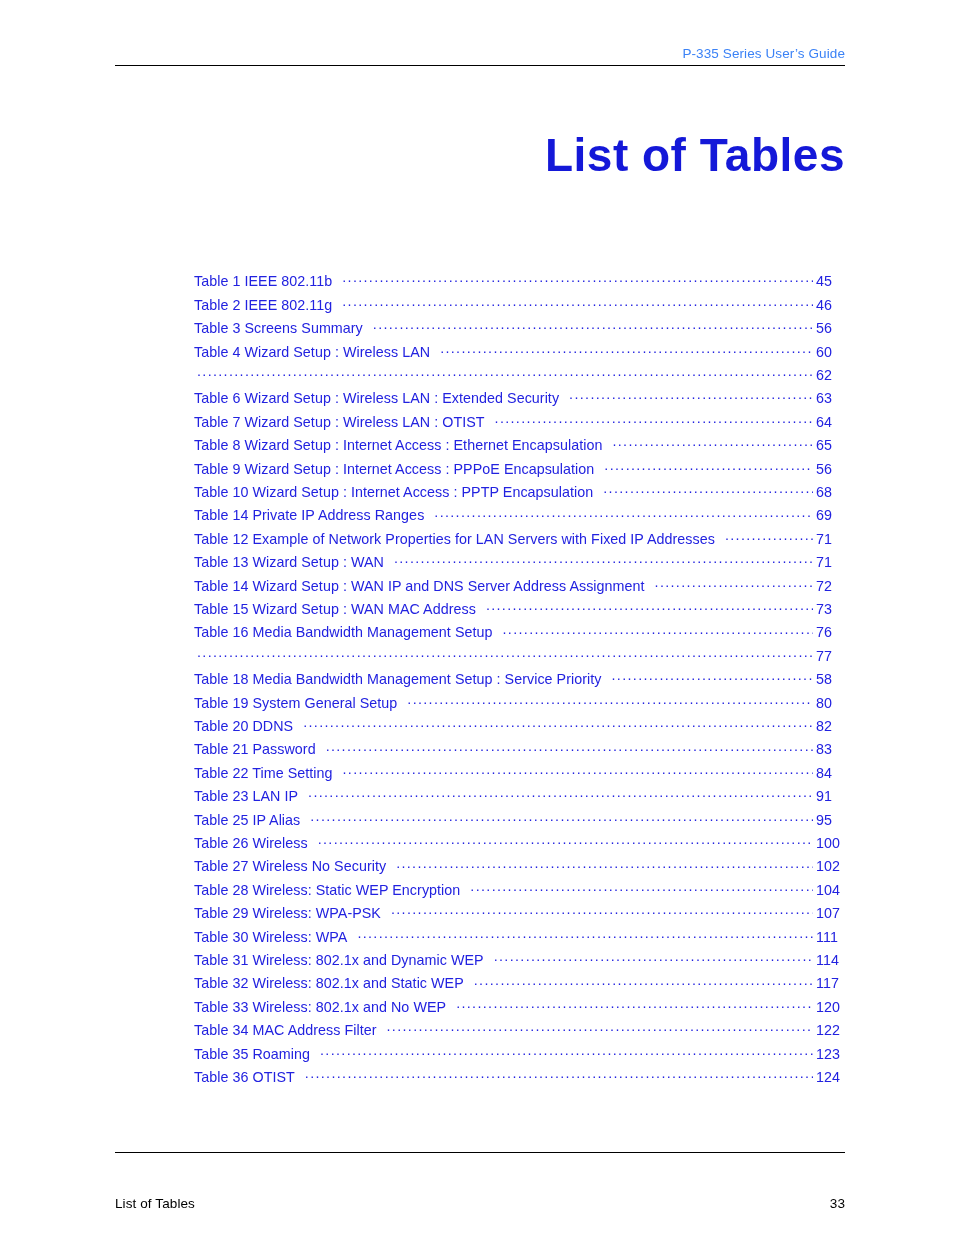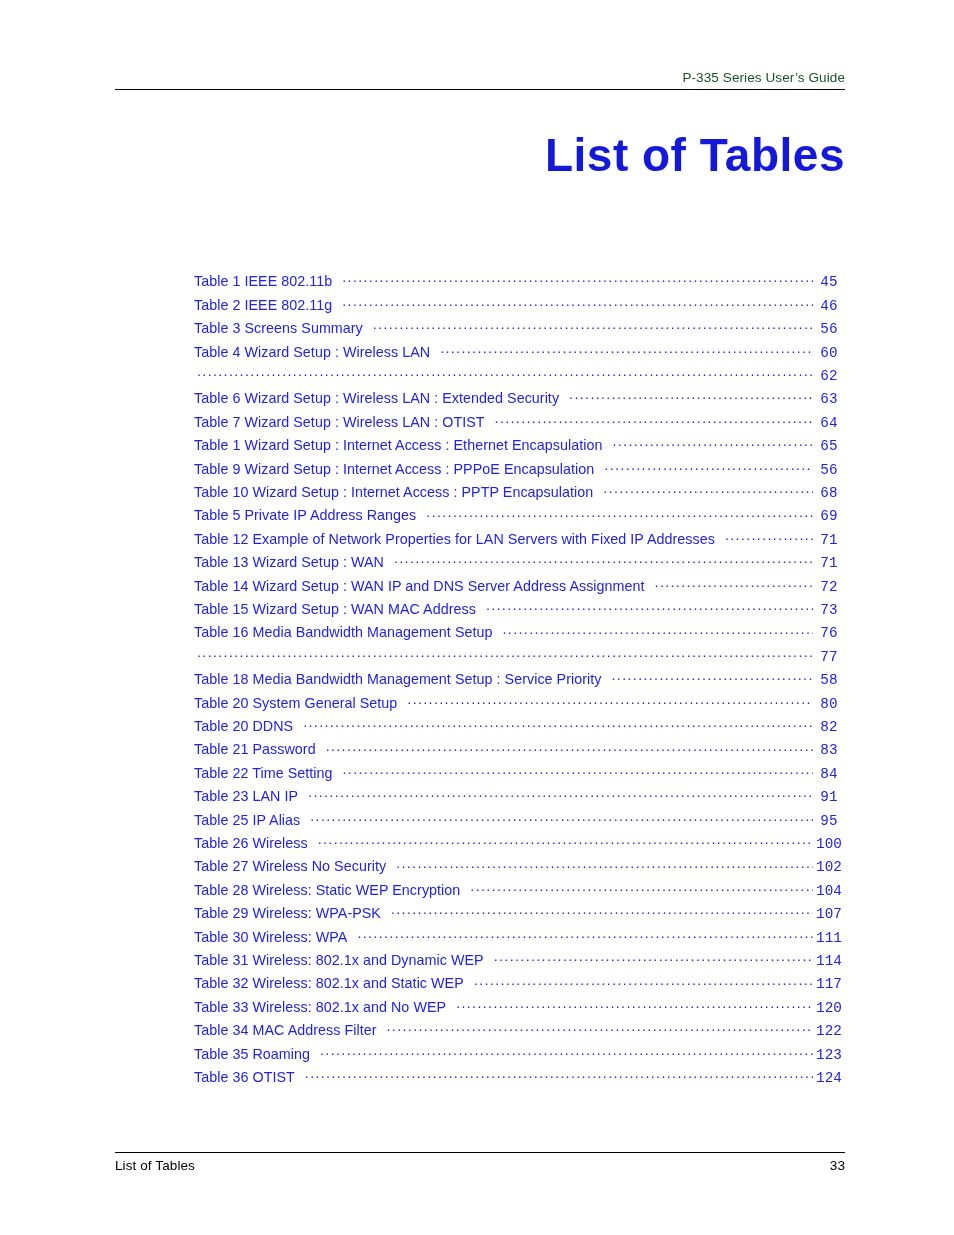--- a/index.html
+++ b/index.html
@@ -27,24 +27,23 @@
   .header {
     position: absolute;
     left: 115px;
     top: 46px;
     width: 730px;
   }
   .header-text {
     font-size: 13.5px;
     line-height: 16px;
     text-align: right;
-    color: #14532d;
+    color: #3b82f6;
     letter-spacing: 0.1px;
     white-space: nowrap;
-    margin-top: 24px;
   }
   .header-rule {
     margin-top: 3px;
     border-top: 1.6px solid #000000;
     width: 730px;
     height: 0;
   }
 
   
   .title {
@@ -95,23 +94,22 @@
     left: 0;
     bottom: 0.06em;
     font-size: 14.3px;
     letter-spacing: 1.35px;
     color: #2222e0;
     white-space: nowrap;
   }
   .toc-page {
     flex: 0 0 auto;
     width: 26px;
-    text-align: center;
+    text-align: left;
     letter-spacing: 0.05px;
-    font-family: Liberation Mono, monospace;
   }
 
   
   .footer {
     position: absolute;
     left: 115px;
     top: 1152px;
     width: 730px;
   }
   .footer-rule {
@@ -121,21 +119,21 @@
   }
   .footer-row {
     display: flex;
     justify-content: space-between;
     align-items: baseline;
     margin-top: 5px;
     font-size: 13.5px;
     color: #000000;
   }
   .footer-left { letter-spacing: 0.1px; white-space: nowrap; }
-  .footer-right { letter-spacing: 0.1px; white-space: nowrap; }
+  .footer-right { letter-spacing: 0.1px; white-space: nowrap; margin-top: 38px; }
 </style>
 </head>
 <body>
 
 <div class="page">
 
   <div class="header">
     <div class="header-text">P-335 Series User’s Guide</div>
     <div class="header-rule"></div>
   </div>
@@ -171,36 +169,36 @@
         <span class="toc-label">Table 6 Wizard Setup : Wireless LAN : Extended Security</span>
         <span class="toc-leader"></span>
         <span class="toc-page">63</span>
       </div>
       <div class="toc-entry">
         <span class="toc-label">Table 7 Wizard Setup : Wireless LAN : OTIST</span>
         <span class="toc-leader"></span>
         <span class="toc-page">64</span>
       </div>
       <div class="toc-entry">
-        <span class="toc-label">Table 1 Wizard Setup : Internet Access : Ethernet Encapsulation</span>
+        <span class="toc-label">Table 8 Wizard Setup : Internet Access : Ethernet Encapsulation</span>
         <span class="toc-leader"></span>
         <span class="toc-page">65</span>
       </div>
       <div class="toc-entry">
         <span class="toc-label">Table 9 Wizard Setup : Internet Access : PPPoE Encapsulation</span>
         <span class="toc-leader"></span>
         <span class="toc-page">56</span>
       </div>
       <div class="toc-entry">
         <span class="toc-label">Table 10 Wizard Setup : Internet Access : PPTP Encapsulation</span>
         <span class="toc-leader"></span>
         <span class="toc-page">68</span>
       </div>
       <div class="toc-entry">
-        <span class="toc-label">Table 5 Private IP Address Ranges</span>
+        <span class="toc-label">Table 14 Private IP Address Ranges</span>
         <span class="toc-leader"></span>
         <span class="toc-page">69</span>
       </div>
       <div class="toc-entry">
         <span class="toc-label">Table 12 Example of Network Properties for LAN Servers with Fixed IP Addresses</span>
         <span class="toc-leader"></span>
         <span class="toc-page">71</span>
       </div>
       <div class="toc-entry">
         <span class="toc-label">Table 13 Wizard Setup : WAN</span>
@@ -225,21 +223,21 @@
       <div class="toc-entry">
         <span class="toc-leader"></span>
         <span class="toc-page">77</span>
       </div>
       <div class="toc-entry">
         <span class="toc-label">Table 18 Media Bandwidth Management Setup : Service Priority</span>
         <span class="toc-leader"></span>
         <span class="toc-page">58</span>
       </div>
       <div class="toc-entry">
-        <span class="toc-label">Table 20 System General Setup</span>
+        <span class="toc-label">Table 19 System General Setup</span>
         <span class="toc-leader"></span>
         <span class="toc-page">80</span>
       </div>
       <div class="toc-entry">
         <span class="toc-label">Table 20 DDNS</span>
         <span class="toc-leader"></span>
         <span class="toc-page">82</span>
       </div>
       <div class="toc-entry">
         <span class="toc-label">Table 21 Password</span>

